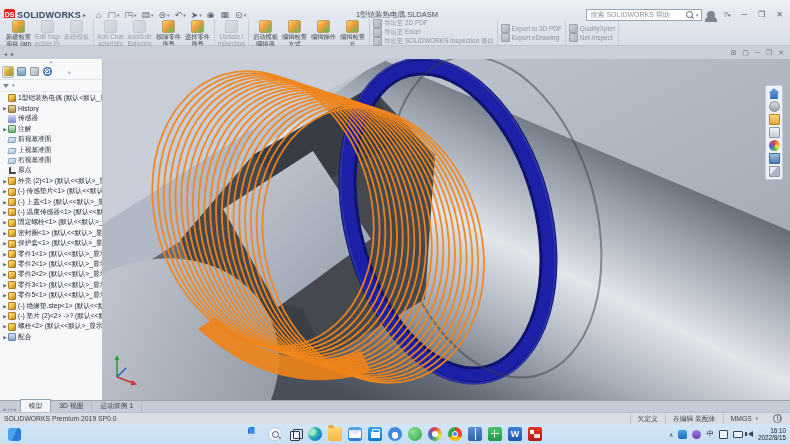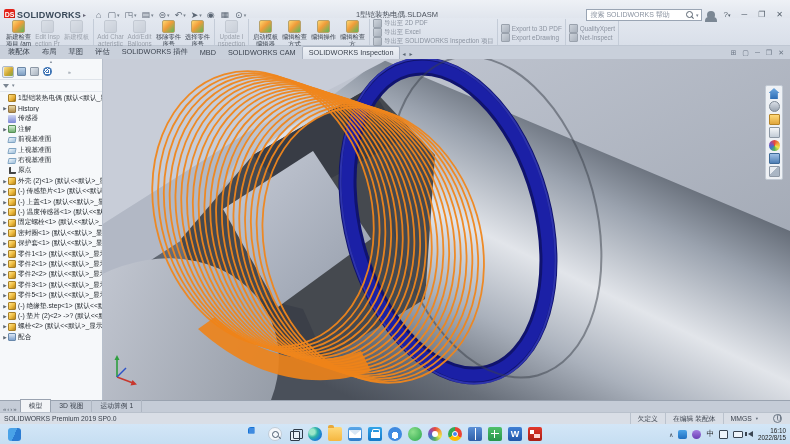--- a/index.html
+++ b/index.html
@@ -350,31 +350,20 @@
         <span class="rb-lab">QualityXpert</span>
       </div>
       <div class="rb-row off">
         <span class="rb-ico"></span>
         <span class="rb-lab">Net-Inspect</span>
       </div>
     </div>
 </div>
 
 <div class="row tabrow">
-  <div style="display:flex;align-items:flex-end;">
-
-  <span class="rtab">装配体</span>
-      <span class="rtab">布局</span>
-      <span class="rtab">草图</span>
-      <span class="rtab">评估</span>
-      <span class="rtab">SOLIDWORKS 插件</span>
-      <span class="rtab">MBD</span>
-      <span class="rtab">SOLIDWORKS CAM</span>
-      <span class="rtab active">SOLIDWORKS Inspection</span>
-    </div>
   <span class="tabscroll">◂</span>
   <span class="tabscroll">▸</span>
   <div class="docwin">
 
   <span>⊞</span>
       <span>▢</span>
       <span>─</span>
       <span>❐</span>
       <span>✕</span>
     </div>

